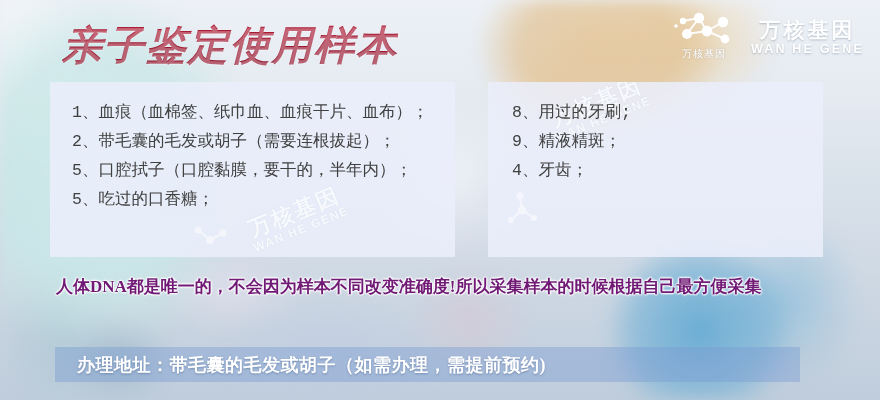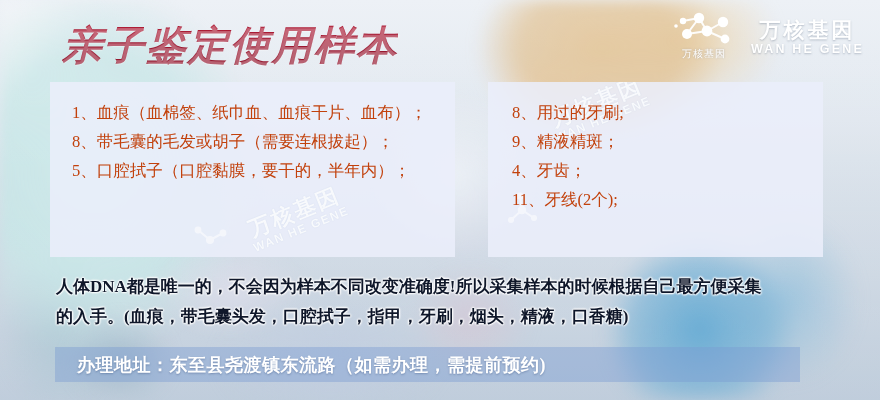--- a/index.html
+++ b/index.html
@@ -100,22 +100,22 @@
     overflow:hidden;
   }
   #panel-left{left:50px;width:405px;}
   #panel-right{left:488px;width:335px;}
 
   .panel ul{
     list-style:none;margin:0;padding:0;
     position:relative;z-index:2;
   }
   .panel li{
-    font-family:Liberation Serif, serif;
-    font-size:16.5px;color:#c2410c;white-space:nowrap;
+    font-family:Liberation Mono, monospace;
+    font-size:16.5px;color:#404040;white-space:nowrap;
   }
   #panel-left ul{padding:16px 0 0 22px;}
   #panel-left li{line-height:29px;}
   #panel-right ul{padding:16px 0 0 24px;}
   #panel-right li{line-height:29px;}
 
   
   .wm{
     position:absolute;z-index:1;pointer-events:none;
     transform:rotate(-22deg);
@@ -131,21 +131,21 @@
     position:absolute;z-index:1;pointer-events:none;opacity:.55;
   }
   #wm-mark-left{left:140px;top:140px;}
   #wm-mark-right{left:18px;top:108px;}
 
   
   .para{
     position:absolute;left:56px;top:272px;width:800px;
     font-family:"Liberation Serif","DejaVu Serif",serif;
     font-size:17px;font-weight:bold;line-height:30px;
-    color:#0f172a;
+    color:#701a75;
     text-shadow:
       0 0 2px rgba(255,255,255,.95),
       1px 0 2px rgba(255,255,255,.9),
      -1px 0 2px rgba(255,255,255,.9),
       0 1px 2px rgba(255,255,255,.9),
       0 -1px 2px rgba(255,255,255,.9);
   }
   .para span{display:block;}
 
   
@@ -216,22 +216,23 @@
           <line x1="20" y1="18" x2="33" y2="11"></line>
         </g>
       <g fill="#ffffff">
           <circle cx="8" cy="8" r="3.4"></circle>
           <circle cx="20" cy="18" r="4"></circle>
           <circle cx="33" cy="11" r="3.4"></circle>
         </g>
     </svg>
     <ul>
       <li>1、血痕（血棉签、纸巾血、血痕干片、血布）；</li>
-      <li>8、带毛囊的毛发或胡子（需要连根拔起）；</li>
+      <li>2、带毛囊的毛发或胡子（需要连根拔起）；</li>
       <li>5、口腔拭子（口腔黏膜，要干的，半年内）；</li>
+      <li>5、吃过的口香糖；</li>
     </ul>
   </div>
 
   <div class="panel" id="panel-right">
     <div class="wm" id="wm-right">
       <span class="cn">万核基因</span>
       <span class="en">WAN HE GENE</span>
     </div>
     <svg class="wm-mark" id="wm-mark-right" width="40" height="38" viewBox="0 0 40 38">
       <g stroke="#ffffff" stroke-width="2" fill="none">
@@ -243,26 +244,24 @@
           <circle cx="14" cy="6" r="3.6"></circle>
           <circle cx="16" cy="20" r="4.2"></circle>
           <circle cx="5" cy="30" r="3"></circle>
           <circle cx="28" cy="28" r="3"></circle>
         </g>
     </svg>
     <ul>
       <li>8、用过的牙刷;</li>
       <li>9、精液精斑；</li>
       <li>4、牙齿；</li>
-      <li>11、牙线(2个);</li>
     </ul>
   </div>
 
   <div class="para">
     <span>人体DNA都是唯一的，不会因为样本不同改变准确度!所以采集样本的时候根据自己最方便采集</span>
-    <span>的入手。(血痕，带毛囊头发，口腔拭子，指甲，牙刷，烟头，精液，口香糖)</span>
   </div>
 
   <div class="addr-band">
-    <div class="addr-text">办理地址：东至县尧渡镇东流路（如需办理，需提前预约)</div>
+    <div class="addr-text">办理地址：带毛囊的毛发或胡子（如需办理，需提前预约)</div>
   </div>
 
 </div>
 
 </body></html>

